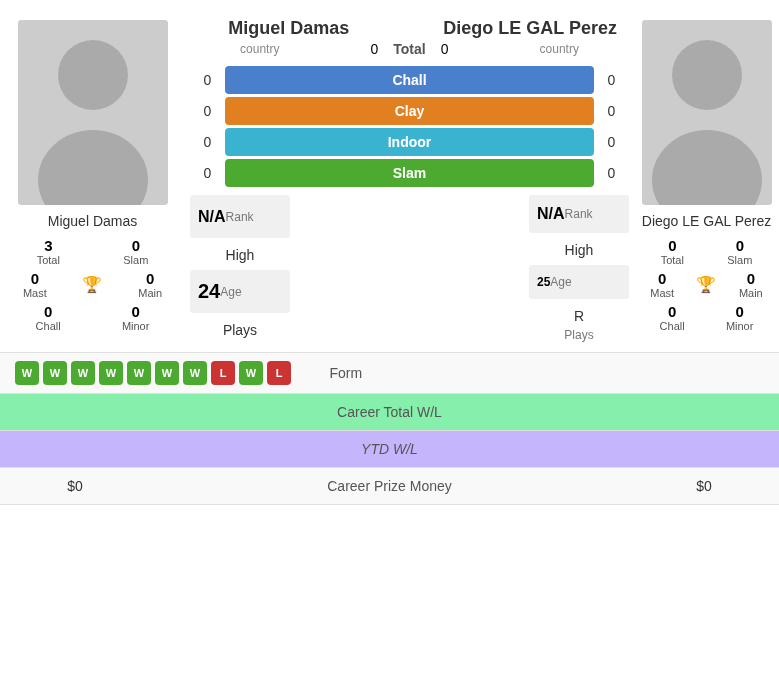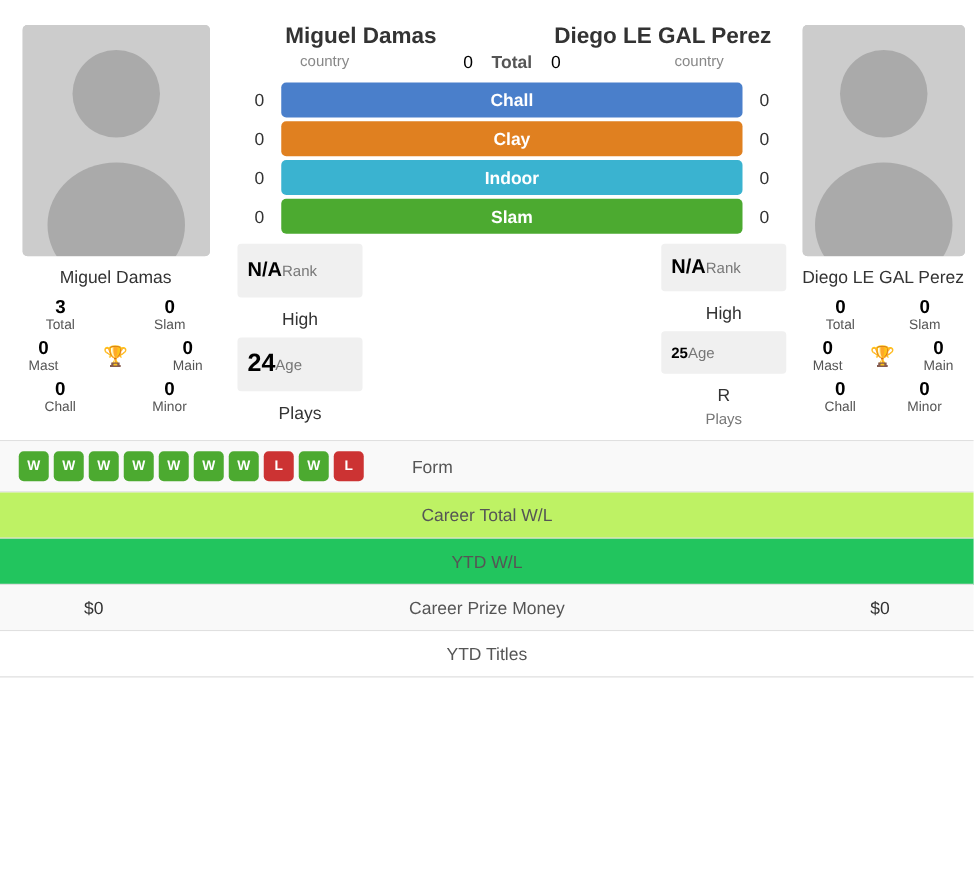--- a/index.html
+++ b/index.html
@@ -464,37 +464,32 @@
           <div class="badge badge-w">W</div>
           <div class="badge badge-l">L</div>
           <div class="badge badge-w">W</div>
           <div class="badge badge-l">L</div>
         </div>
       <div class="form-label">Form</div>
       <div class="form-badges" style="justify-content:flex-end;"></div>
     </div>
 
     <div id="bottom-rows-container">
-        <div class="data-row" style="background: #bef264;">
+        <div class="data-row" style="background: #86efac;">
           <div class="data-row-value-left"></div>
           <div class="data-row-label">Career Total W/L</div>
           <div class="data-row-value-right"></div>
         </div>
-        <div class="data-row" style="background: #22c55e;">
+        <div class="data-row" style="background: #c4b5fd; font-style: italic;">
           <div class="data-row-value-left"></div>
           <div class="data-row-label">YTD W/L</div>
           <div class="data-row-value-right"></div>
         </div>
         <div class="data-row" style="background: rgb(249, 249, 249);">
           <div class="data-row-value-left">$0</div>
           <div class="data-row-label">Career Prize Money</div>
           <div class="data-row-value-right">$0</div>
         </div>
-        <div class="data-row" style="background: rgb(255, 255, 255);">
-          <div class="data-row-value-left"></div>
-          <div class="data-row-label">YTD Titles</div>
-          <div class="data-row-value-right"></div>
-        </div>
       </div>
 
   </div>
 
 </div>
 
 </body></html>

